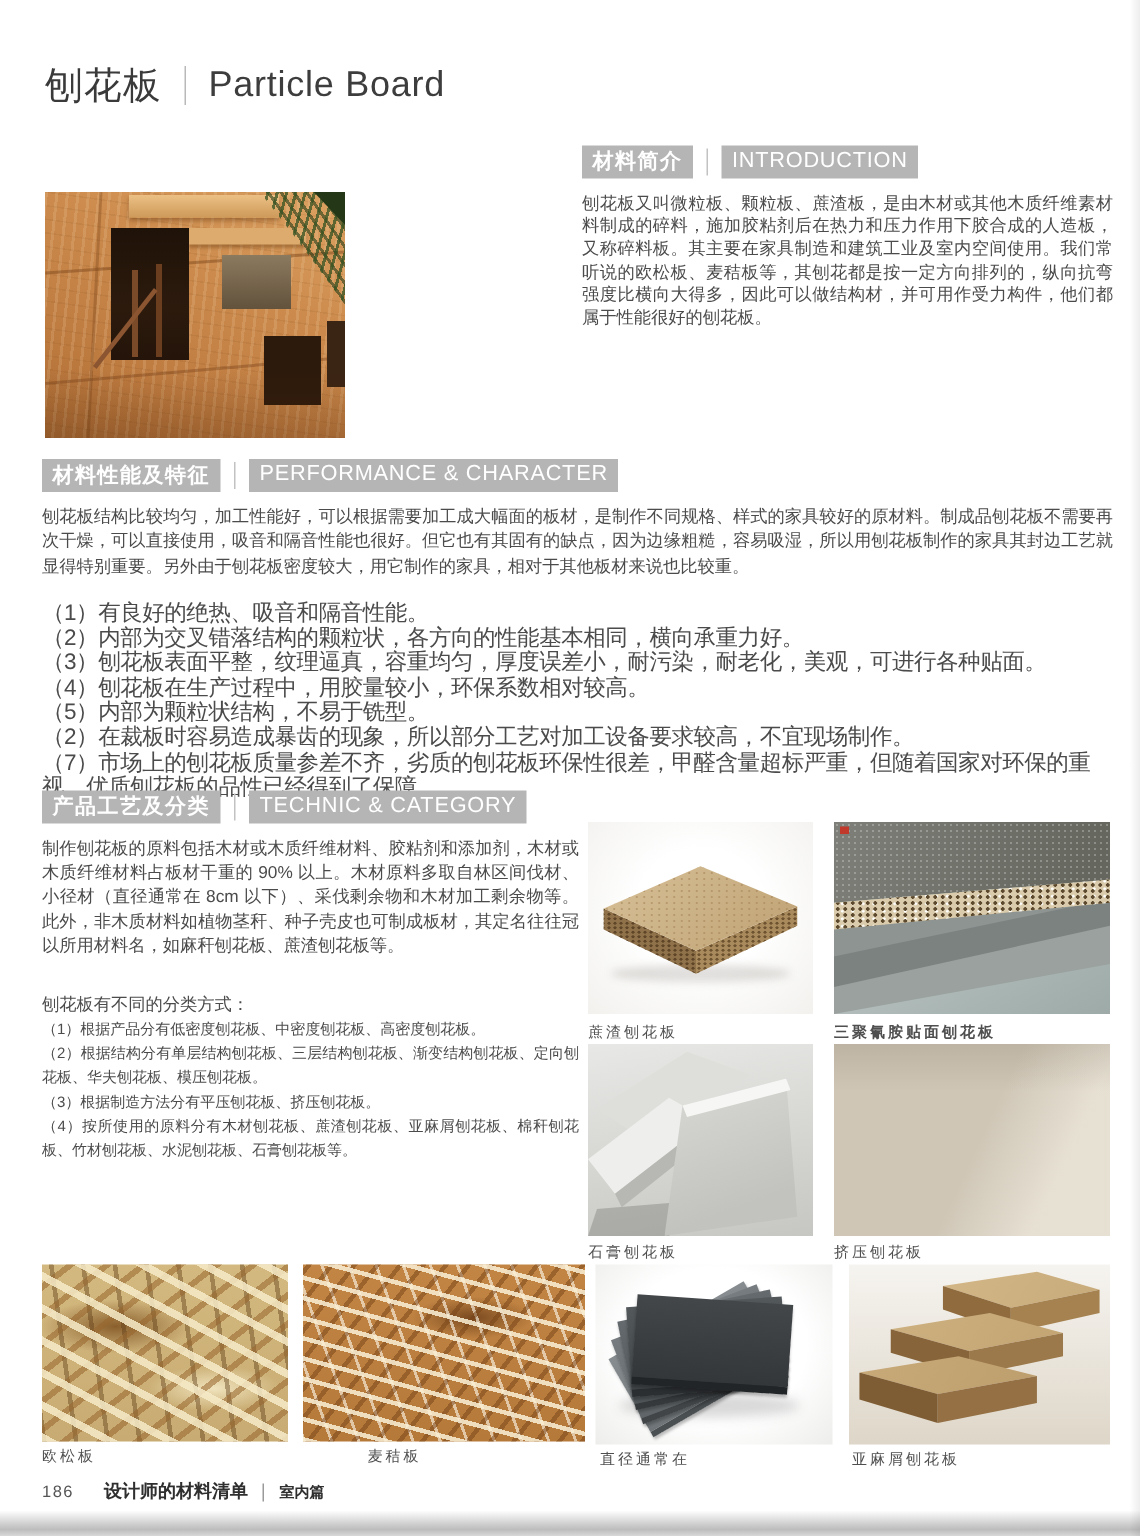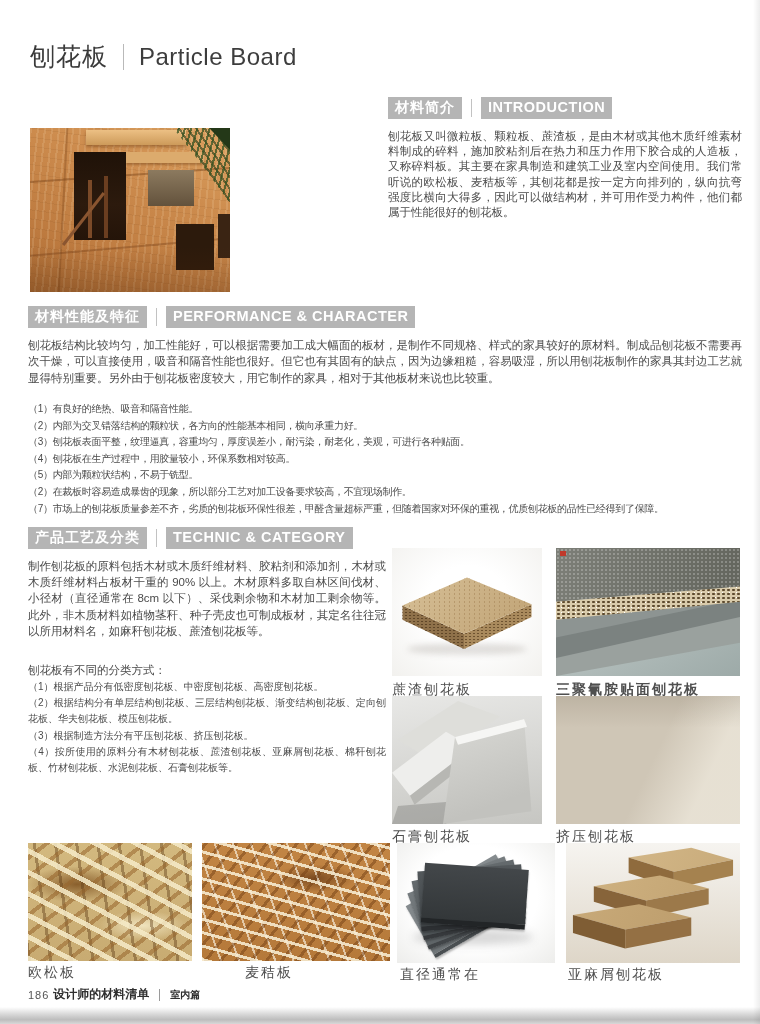--- a/index.html
+++ b/index.html
@@ -18,34 +18,34 @@
   .page-title .zh { font-size:25px; color:#3a3a3a; letter-spacing:1px; }
   .page-title .sep { width:1px; height:26px; background:#b9b9b9; margin:0 15px; }
   .page-title .en { font-size:24px; color:#3d3d3d; letter-spacing:0.5px; }
 
   
   .sec-h { display:flex; align-items:center;justify-content:flex-end; }
   .sec-h .badge {
     background:#b5b5b5; color:#ffffff; font-size:14px; font-weight:bold;
     padding:2px 7px 3px; letter-spacing:1px; line-height:17px;
   }
-  .sec-h .badge.en { font-weight:bold; font-size:14.5px; letter-spacing:0.5px; }
+  .sec-h .badge.en { font-weight:normal; font-size:14.5px; letter-spacing:0.5px; }
   .sec-h .vline { width:1px; height:18px; background:#c2c2c2; margin:0 9px; }
 
   
   .body-txt { font-size:11.5px; line-height:16.4px; text-align:justify; color:#4b4b4b; }
   .body-txt.tight { line-height:15.2px; }
   .plist { list-style:none; }
-  .plist li { font-size:10px; line-height:16.6px; letter-spacing:-0.3px; color:#4b4b4b; }
+  .plist li { font-size:15px; line-height:16.6px; letter-spacing:-0.3px; color:#4b4b4b; }
   .plist.wrap li { font-size:10px; line-height:16.2px; letter-spacing:0; text-align:justify; }
 
   
-  .cap { font-family:"DejaVu Serif", serif; font-size:14px; color:#4f4f4f; letter-spacing:2px; }
+  .cap { font-family:"DejaVu Serif", serif; font-size:10px; color:#4f4f4f; letter-spacing:2px; }
   .footer { left:28px; top:986px; display:flex; align-items:center; font-size:11px; }
-  .footer .pgnum { color:#555; margin-right:4px; letter-spacing:1px; }
+  .footer .pgnum { color:#555; margin-right:20px; letter-spacing:1px; }
   .footer .book { font-weight:bold; color:#2f2f2f; font-size:12px; }
   .footer .fsep { width:1px; height:12px; background:#9a9a9a; margin:0 10px; }
   .footer .vol { font-weight:bold; color:#2f2f2f; font-size:10px; }
 
   .page-edge-bottom {
     left:0; top:1007px; width:760px; height:17px;
     background:linear-gradient(to bottom,#ffffff, #cdcdcd 55%, #bdbdbd 75%, #d8d8d8);
   }
   .page-edge-right {
     right:0; top:0; width:7px; height:1024px;

